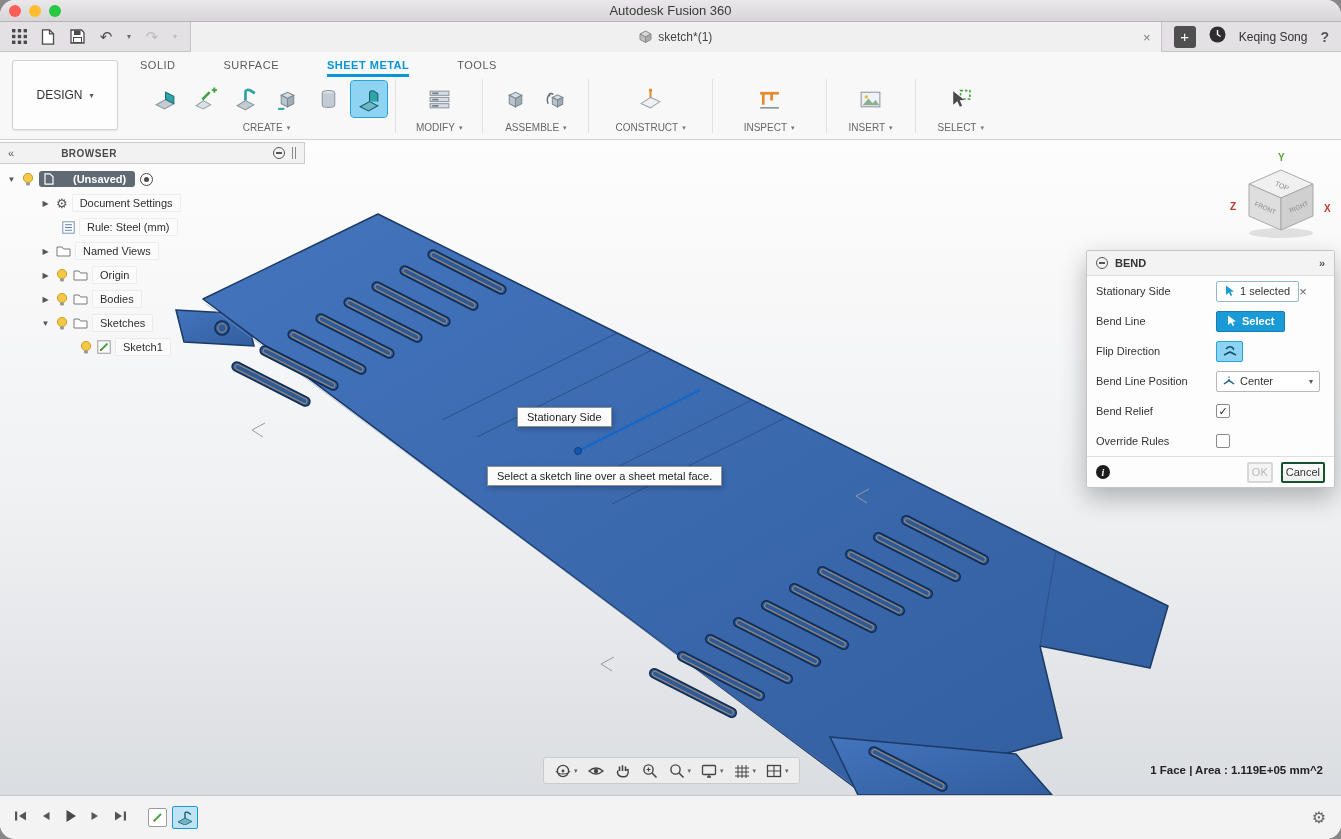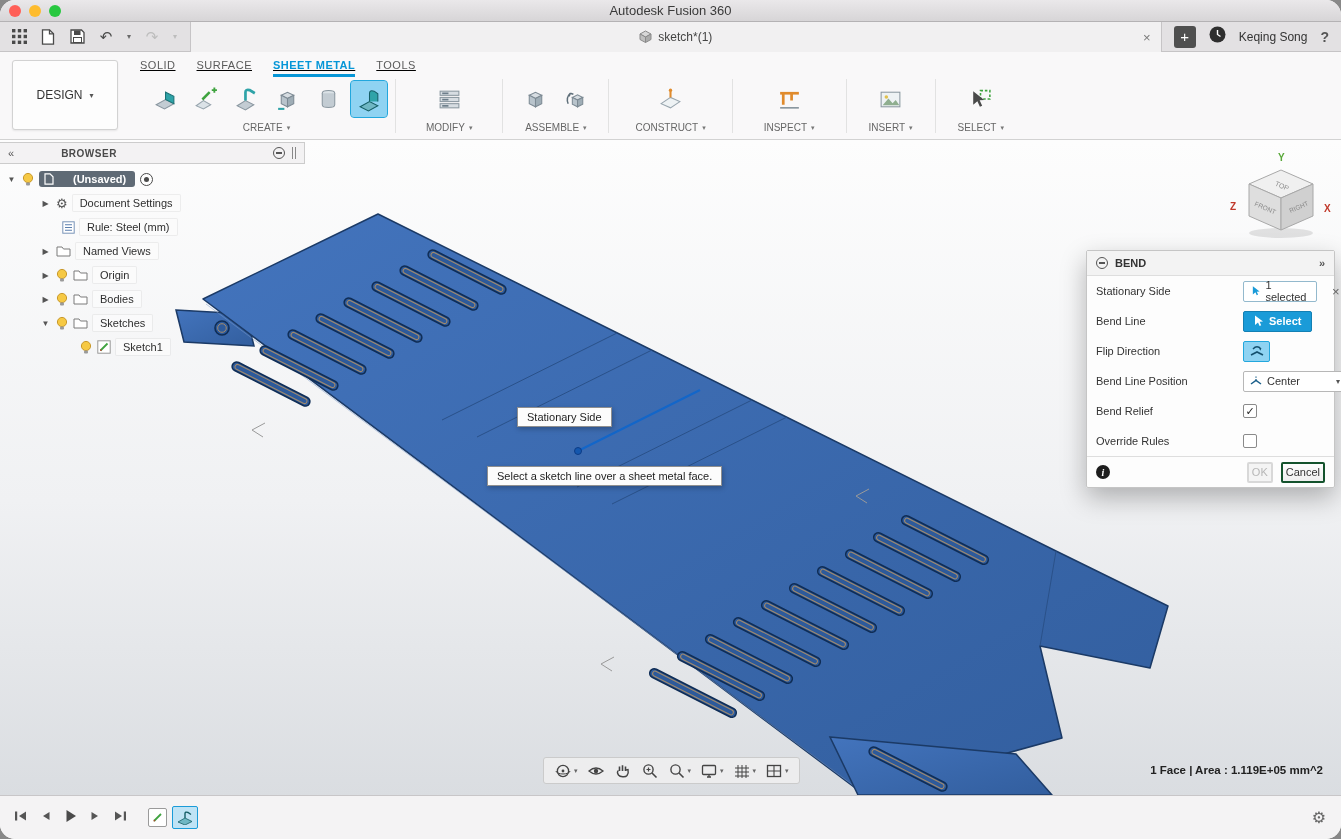--- a/index.html
+++ b/index.html
@@ -32,21 +32,21 @@
     display:flex; align-items:center; justify-content:center; font-size:15px; }
   .user-name { font-size:12px; color:#333; }
   .help-glyph { font-size:14px; color:#555; font-weight:bold; }
 
   
   .ribbon { position:absolute; top:52px; left:0; right:0; height:88px; background:#f9f8f9;
     border-bottom:1px solid #d2d2d2; z-index:38; }
   .design-box { position:absolute; left:12px; top:8px; width:106px; height:70px; background:#fdfdfd;
     border:1px solid #d2d2d2; border-radius:3px; box-shadow:0 1px 2px rgba(0,0,0,.08);
     display:flex; align-items:center; justify-content:center; gap:7px; font-size:12px; color:#333; }
-  .ribbon-tabs { position:absolute; left:140px; top:0; height:25px; display:flex; gap:21px; align-items:stretch;text-decoration:underline; }
+  .ribbon-tabs { position:absolute; left:140px; top:0; height:25px; display:flex; gap:48px; align-items:stretch; }
   .rtab { font-size:11px; letter-spacing:.5px; color:#5a5a5a; display:flex; align-items:center;
     border-bottom:3px solid transparent; padding-top:3px; }
   .rtab.active { color:#0696d7; border-bottom-color:#0696d7; font-weight:bold; }
   .ribbon-groups { position:absolute; left:138px; top:27px; display:flex; align-items:flex-start; }
   .rgroup { display:flex; flex-direction:column; align-items:center; padding:0 8px; }
   .rgroup + .rgroup { border-left:1px solid #e2e2e2; }
   .gicons { display:flex; gap:5px; height:40px; align-items:center; }
   .gicon { width:36px; height:36px; border-radius:3px; display:flex; align-items:center; justify-content:center; }
   .gicon.active { background:#8fd3f2; outline:1px solid #22a7dd; }
   .glabel { margin-top:3px; font-size:10px; color:#666; display:flex; gap:4px; align-items:center; }
@@ -82,21 +82,21 @@
 
   
   .bend-dialog { position:absolute; left:1086px; top:110px; width:249px; background:rgba(253,253,253,.98);
     border:1px solid #c5c5c5; border-radius:2px; box-shadow:0 10px 26px rgba(0,0,0,.28);
     font-size:11px; color:#333; z-index:20; }
   .bd-header { height:25px; display:flex; align-items:center; gap:7px; padding:0 9px;
     background:#f3f3f3; border-bottom:1px solid #dedede; font-weight:bold; }
   .bd-skip { margin-left:auto; font-size:11px; color:#555; }
   .bd-row { display:flex; align-items:center; height:30px; padding:0 9px; }
   .bd-label { width:120px; flex:0 0 auto; }
-  .bd-ctrl { display:flex; align-items:center; gap:15px;margin-left:27px; }
+  .bd-ctrl { display:flex; align-items:center; gap:0; }
   .btn-selected { display:flex; align-items:center; gap:5px; height:21px; padding:0 8px; background:#fff;
     border:1px solid #93b9cd; border-radius:2px; }
   .row-x { font-size:13px; color:#666; }
   .btn-select { display:flex; align-items:center; gap:5px; height:21px; padding:0 10px; background:#1a9bd8;
     border:1px solid #1380b4; border-radius:2px; color:#fff; font-weight:bold; }
   .flip-btn { width:27px; height:21px; background:#8fd3f2; border:1px solid #22a7dd; border-radius:2px;
     display:flex; align-items:center; justify-content:center; }
   .dropdown { display:flex; align-items:center; gap:5px; width:104px; height:21px; padding:0 6px;
     background:#fff; border:1px solid #b7b7b7; border-radius:2px; }
   .dd-caret { margin-left:auto; font-size:8px; color:#555; }
@@ -261,21 +261,21 @@
                 <path d="M12,14 L12,6 Q12,2.5 16.5,4 L20,6.5 L20,14" fill="#2fa3a8" stroke="#155e66"></path>
               </svg>
           </span>
         </div>
         <div class="glabel">
           <span>CREATE</span>
             <span class="caret">▾</span>
         </div>
       </div>
 
-      <div class="rgroup" style="padding:0 30px;">
+      <div class="rgroup" style="padding:0 20px;">
         <div class="gicons">
           <span class="gicon">
             <svg width="25" height="25" viewBox="0 0 24 24">
                 <g fill="#d7dde2" stroke="#8a97a0">
                   <rect x="3" y="4" width="18" height="4"></rect>
                   <rect x="3" y="10" width="18" height="4"></rect>
                   <rect x="3" y="16" width="18" height="4"></rect>
                 </g>
                 <g fill="#6d7d8a">
                   <rect x="5" y="5.3" width="6" height="1.6"></rect>

